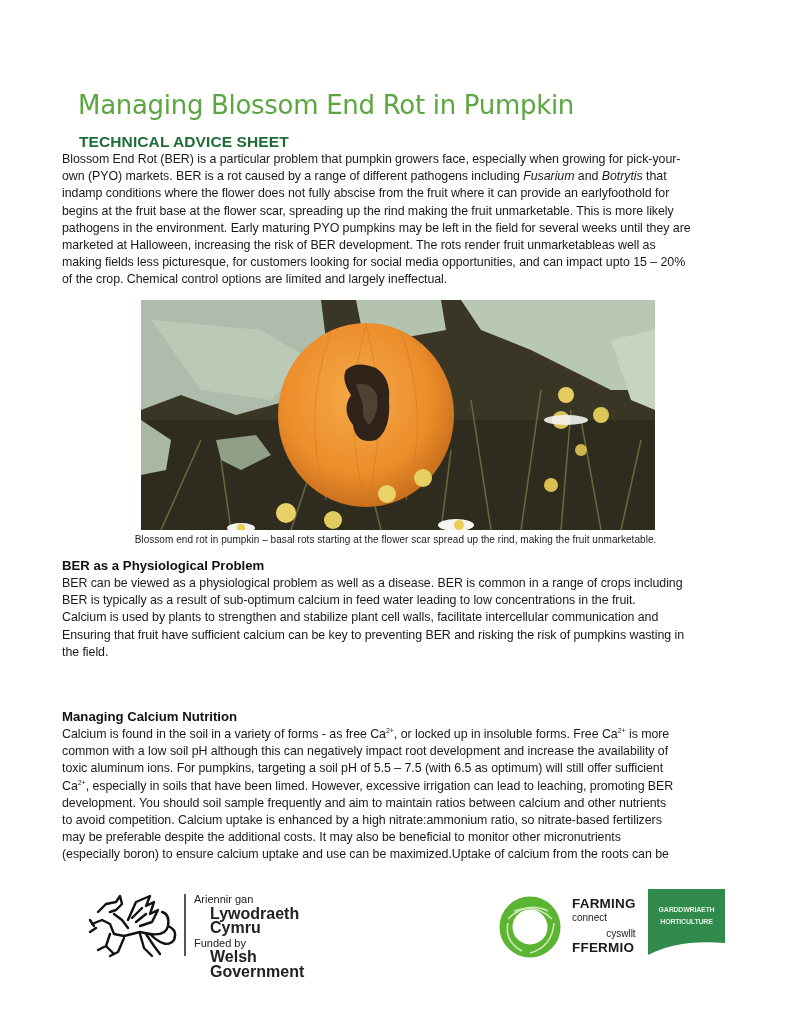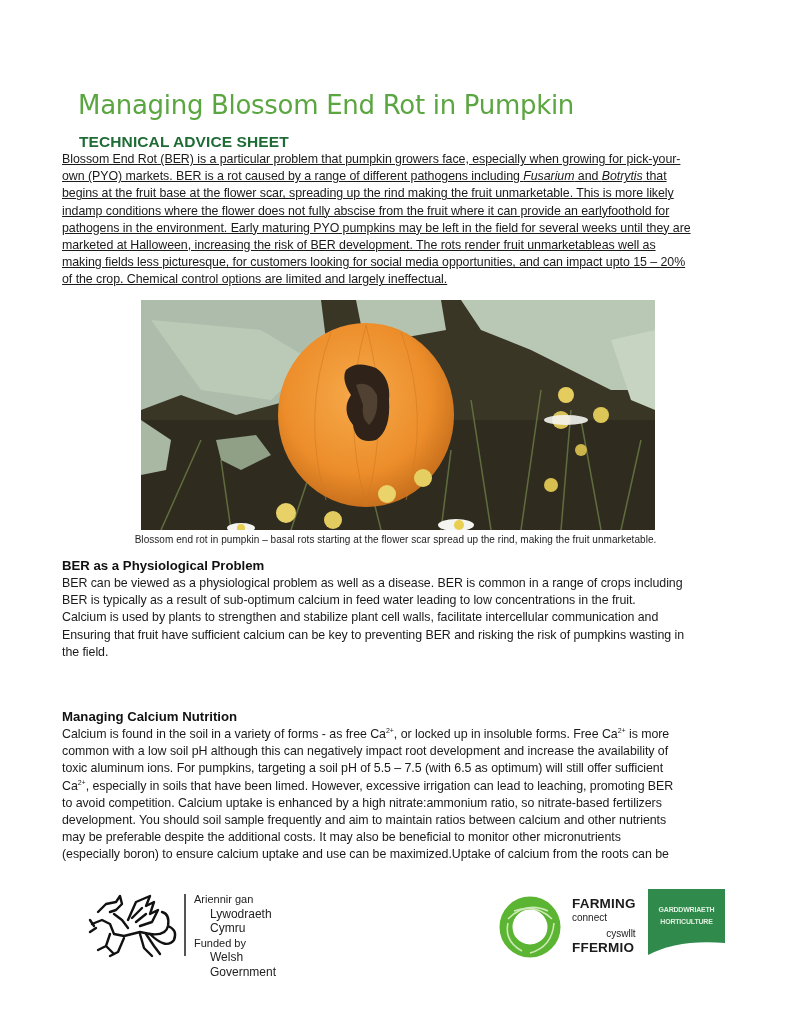--- a/index.html
+++ b/index.html
@@ -20,44 +20,44 @@
   .photo { position: absolute; left: 141px; top: 300px; width: 514px; height: 230px; overflow: hidden;
            background: #3c3a26; }
   .caption { position: absolute; left: 0; width: 791px; top: 534px; text-align: center;
              font-size: 10px; color: #222; letter-spacing: 0.05px; white-space: nowrap; }
   sup { font-size: 7px; vertical-align: 5px; line-height: 0; }
 
   .footer { position: absolute; left: 0; top: 880px; width: 789px; height: 100px; }
   .wg-logo { position: absolute; left: 88px; top: 10px; width: 220px; height: 72px; }
   .wg-divider { position: absolute; left: 184px; top: 14px; width: 2px; height: 62px; background: #555; }
   .wg-text { position: absolute; left: 193px; top: 12px; font-size: 11px; line-height: 14.5px; color: #222; }
-  .wg-text .b { font-weight: normal; font-size: 12px; padding-left: 16px; }
+  .wg-text .b { font-weight: bold; font-size: 16px; padding-left: 16px; }
   .fc-ring { position: absolute; left: 496px; top: 893px; width: 68px; height: 68px; }
   .fc-text { position: absolute; left: 572px; top: 897px; color: #1b1b1b; line-height: 14px; }
   .fc-text .big { font-weight: bold; font-size: 13.5px; letter-spacing: 0.2px; }
   .fc-text .small { font-size: 10px; }
   .hort { position: absolute; left: 648px; top: 889px; width: 77px; height: 75px; background: #2f8a4c; overflow: hidden; }
   .hort .t1, .hort .t2 { position: absolute; left: 0; width: 77px; text-align: center; color: #dff0e0;
                          font-size: 7px; font-weight: bold; letter-spacing: -0.2px; }
   .hort .t1 { top: 17px; }
   .hort .t2 { top: 29px; }
 </style>
 </head>
 <body>
 
 <div class="page">
 
   <h1 class="title">Managing Blossom End Rot in Pumpkin</h1>
   <h2 class="subtitle">TECHNICAL ADVICE SHEET</h2>
 
-  <p class="para" style="top:151px;text-decoration:underline;">
+  <p class="para" style="top:151px;">
     <span class="ln">Blossom End Rot (BER) is a particular problem that pumpkin growers face, especially when growing for pick-your-</span>
     <span class="ln"><span>own (PYO) markets. BER is a rot caused by a range of different pathogens including </span><em>Fusarium</em><span> and </span><em>Botrytis</em><span> that</span></span>
+    <span class="ln">indamp conditions where the flower does not fully abscise from the fruit where it can provide an earlyfoothold for</span>
     <span class="ln">begins at the fruit base at the flower scar, spreading up the rind making the fruit unmarketable. This is more likely</span>
-    <span class="ln">indamp conditions where the flower does not fully abscise from the fruit where it can provide an earlyfoothold for</span>
     <span class="ln">pathogens in the environment. Early maturing PYO pumpkins may be left in the field for several weeks until they are</span>
     <span class="ln">marketed at Halloween, increasing the risk of BER development. The rots render fruit unmarketableas well as</span>
     <span class="ln">making fields less picturesque, for customers looking for social media opportunities, and can impact upto 15 – 20%</span>
     <span class="ln">of the crop. Chemical control options are limited and largely ineffectual.</span>
   </p>
 
   <div class="photo" title="Pumpkin with blossom end rot lying among leaves, grass and chamomile flowers">
     <svg width="514" height="230" viewBox="0 0 514 230">
       <defs>
         <radialGradient id="pg" cx="45%" cy="40%" r="60%">
@@ -132,22 +132,22 @@
     <span class="ln">Ensuring that fruit have sufficient calcium can be key to preventing BER and risking the risk of pumpkins wasting in</span>
     <span class="ln">the field.</span>
   </p>
 
   <h3 class="h2" style="top:709px;">Managing Calcium Nutrition</h3>
   <p class="para" style="top:726px;">
     <span class="ln"><span>Calcium is found in the soil in a variety of forms - as free Ca</span><sup>2+</sup><span>, or locked up in insoluble forms. Free Ca</span><sup>2+</sup><span> is more</span></span>
     <span class="ln">common with a low soil pH although this can negatively impact root development and increase the availability of</span>
     <span class="ln">toxic aluminum ions. For pumpkins, targeting a soil pH of 5.5 – 7.5 (with 6.5 as optimum) will still offer sufficient</span>
     <span class="ln"><span>Ca</span><sup>2+</sup><span>, especially in soils that have been limed. However, excessive irrigation can lead to leaching, promoting BER</span></span>
+    <span class="ln">development. You should soil sample frequently and aim to maintain ratios between calcium and other nutrients</span>
     <span class="ln">to avoid competition. Calcium uptake is enhanced by a high nitrate:ammonium ratio, so nitrate-based fertilizers</span>
-    <span class="ln">development. You should soil sample frequently and aim to maintain ratios between calcium and other nutrients</span>
     <span class="ln">may be preferable despite the additional costs. It may also be beneficial to monitor other micronutrients</span>
     <span class="ln">(especially boron) to ensure calcium uptake and use can be maximized.Uptake of calcium from the roots can be</span>
   </p>
 
   <div class="footer">
     <div class="wg-logo">
       <svg width="92" height="72" viewBox="0 0 92 72" style="position:absolute;left:0;top:0;">
         <g fill="none" stroke="#111" stroke-width="2.4" stroke-linecap="round" stroke-linejoin="round">
           <path d="M10 22 L18 14 L28 12 L32 6 L34 14 L28 20 L22 22"></path>
           <path d="M4 34 L14 30 L22 34 L26 44 L36 46 L52 42 L62 44"></path>

